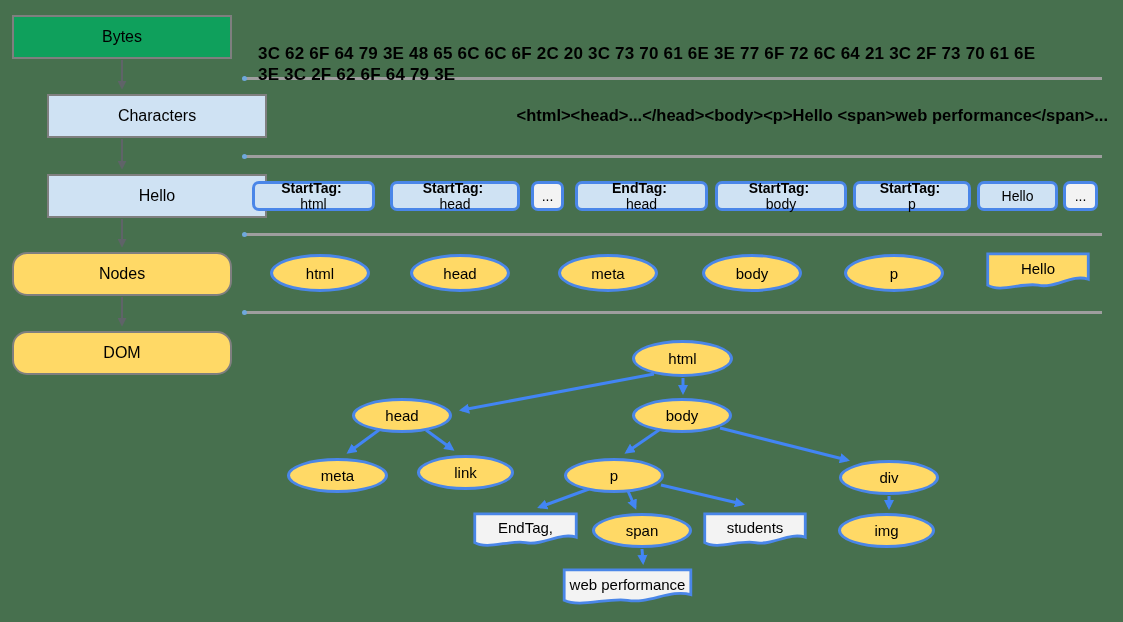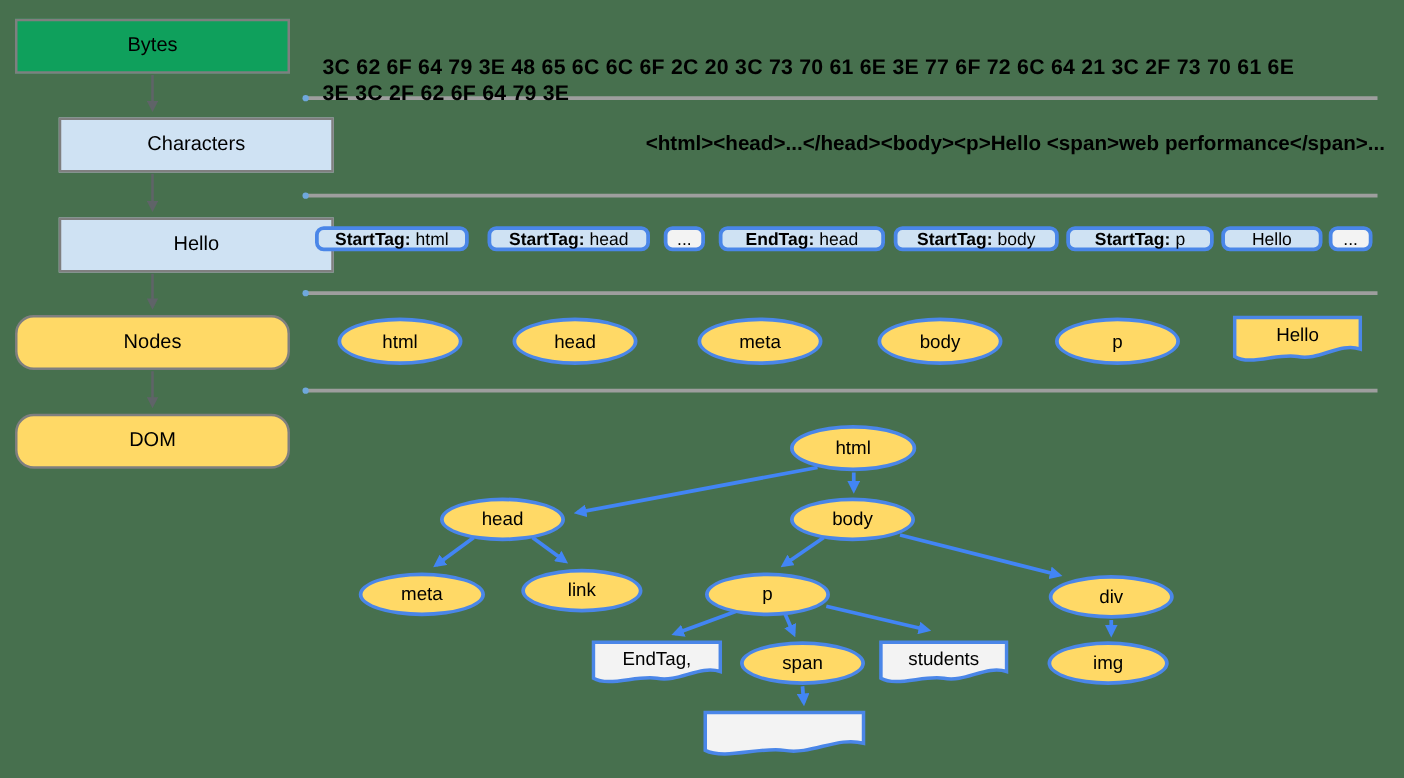--- a/index.html
+++ b/index.html
@@ -28,25 +28,25 @@
   }
   .hex{
     position:absolute;left:258px;top:13px;width:790px;
     font-size:17px;font-weight:700;line-height:21px;letter-spacing:0.2px;margin-top:30px;
   }
   .chars{
     position:absolute;left:258px;top:106px;width:850px;
     font-size:16.5px;font-weight:700;text-align:right;
   }
   .token{
-    position:absolute;top:181px;height:20px;box-sizing:border-box;
+    position:absolute;top:181px;height:30px;box-sizing:border-box;
     border:3px solid var(--node_border,#4A86E8);border-radius:7px;
     background:var(--token_fill_blue,#CFE2F3);
     display:flex;align-items:center;justify-content:center;
-    font-size:14px;white-space:nowrap;
+    font-size:14px;white-space:nowrap;flex-direction:column;
   }
   .token.gray{background:var(--token_fill_gray,#F3F3F3);}
   .t-type{font-weight:700;margin-right:4px;}
   .ellipse{
     position:absolute;box-sizing:border-box;
     border:3px solid var(--node_border,#4A86E8);border-radius:50%;
     background:var(--node_fill,#FFD966);
     display:flex;align-items:center;justify-content:center;
     font-size:15px;
   }
@@ -204,13 +204,14 @@
 <div class="wave" style="left:703px;top:512px;width:104px;height:36px">
   <svg viewBox="0 0 120 40" preserveAspectRatio="none">
     <path d="M2 2 L118 2 L118 28 C99 22 80 38 60 34 C42 31 16 42 2 34 Z" fill="#F3F3F3" stroke="#4A86E8" stroke-width="2.8" vector-effect="non-scaling-stroke"></path>
   </svg>
   <span class="wave-label">students</span>
 </div>
 <div class="wave" style="left:562px;top:568px;width:131px;height:38px">
   <svg viewBox="0 0 120 40" preserveAspectRatio="none">
     <path d="M2 2 L118 2 L118 28 C99 22 80 38 60 34 C42 31 16 42 2 34 Z" fill="#F3F3F3" stroke="#4A86E8" stroke-width="2.8" vector-effect="non-scaling-stroke"></path>
   </svg>
+  <span class="wave-label">web performance</span>
 </div>
 
 </body></html>

